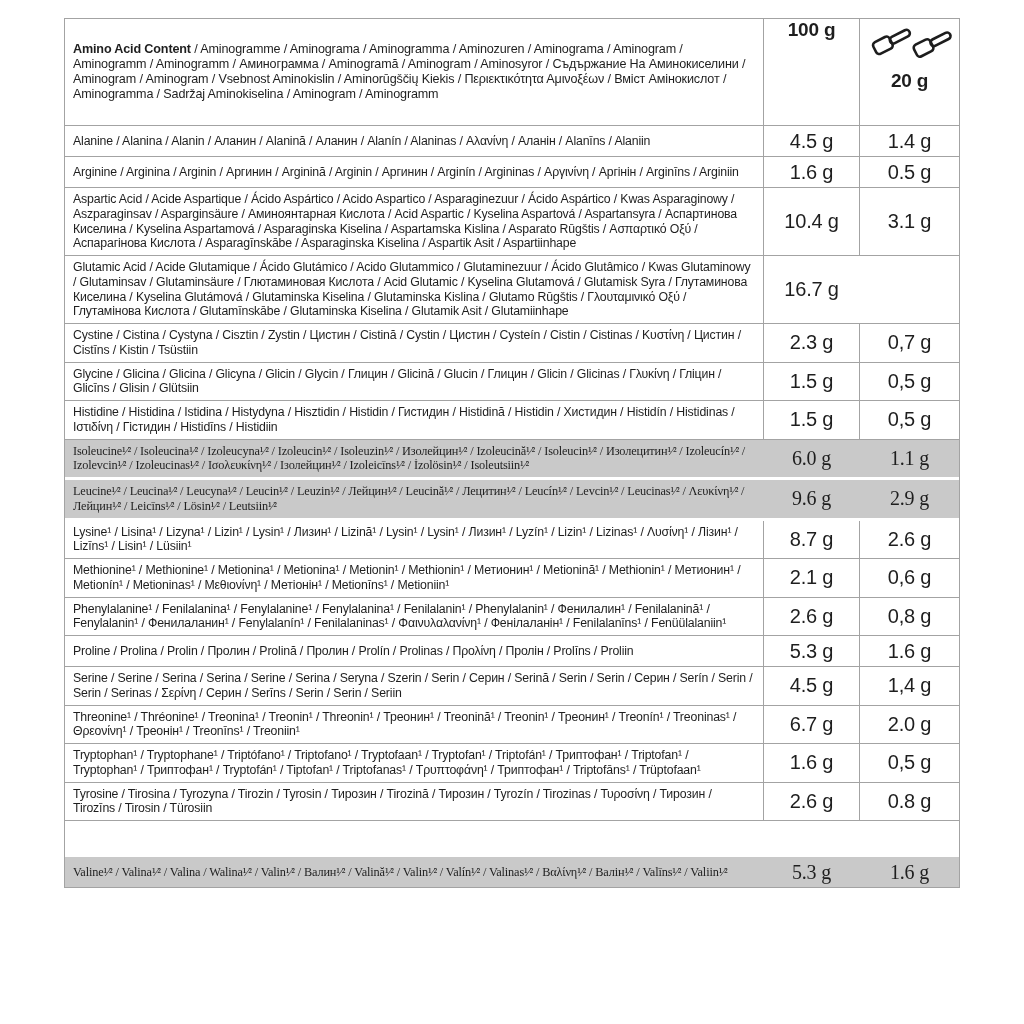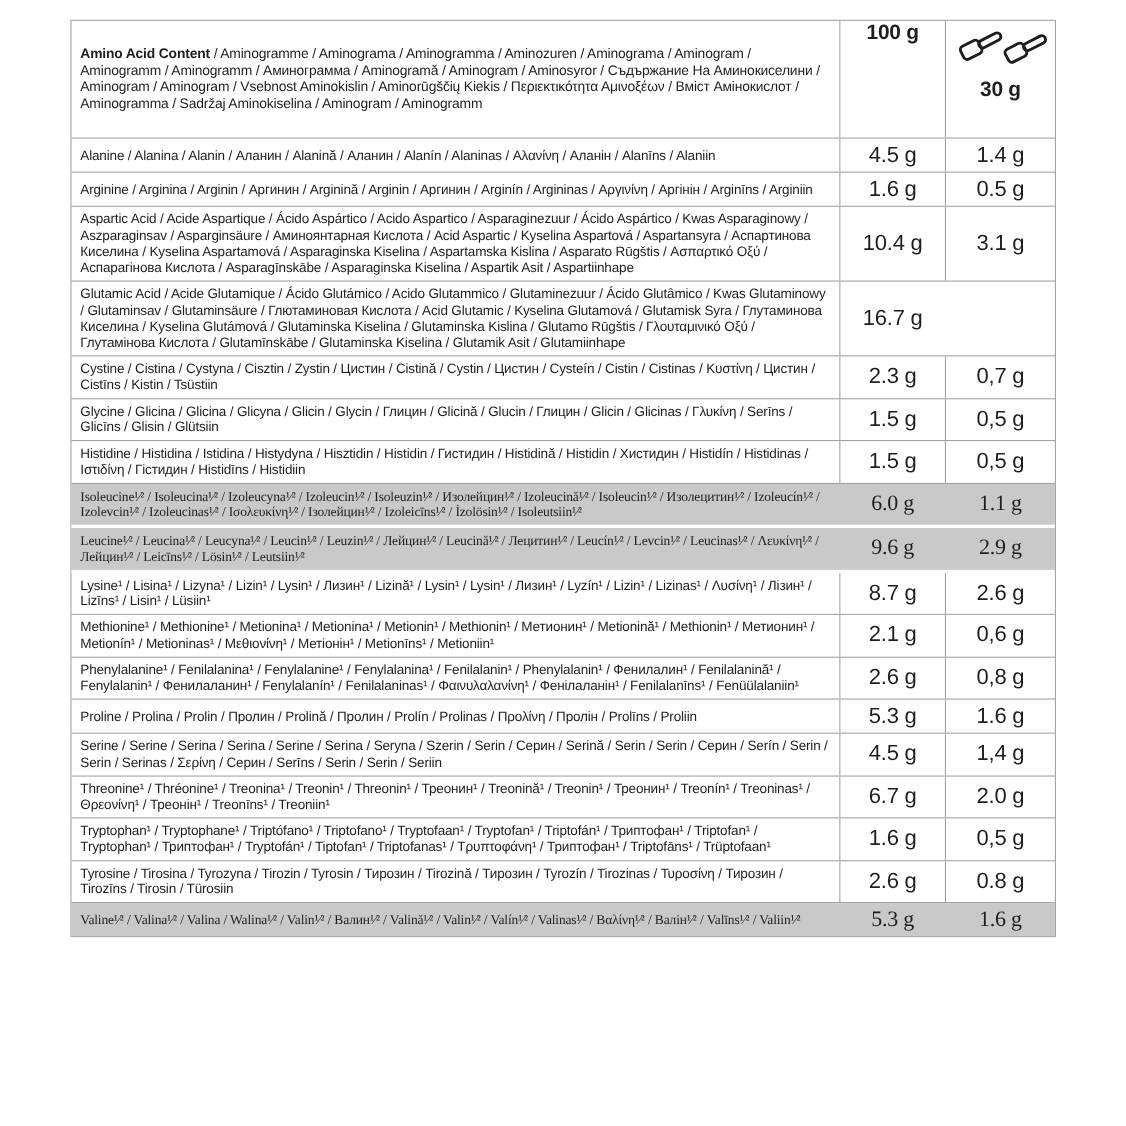--- a/index.html
+++ b/index.html
@@ -46,21 +46,21 @@
   .header-row .name-cell{font-size:12.6px;}
   .header-row .val-cell{
     flex-direction:column;justify-content:flex-start;
     padding-bottom:12px;
     font-weight:bold;font-size:19px;
   }
   .scoops{margin-bottom:6px;}
   
   .row.highlight{background:var(--hl);border-bottom:3px solid #fff;font-family:Liberation Serif, serif;}
   .row.highlight .cell + .cell{border-left-color:transparent;}
-  .row.highlight:last-child{border-bottom:none;}
+  .row.highlight:last-child{border-bottom:none;margin-top:36px;}
   b.lead{font-weight:bold;}
 </style>
 </head>
 <body>
 
 <div class="table">
 
   <div class="row header-row">
     <div class="cell name-cell">
       <div><b class="lead">Amino Acid Content</b><span> / Aminogramme / Aminograma / Aminogramma / Aminozuren / Aminograma / Aminogram / Aminogramm / Aminogramm / Аминограмма / Aminogramă / Aminogram / Aminosyror / Съдържание На Аминокиселини / Aminogram / Aminogram / Vsebnost Aminokislin / Aminorūgščių Kiekis / Περιεκτικότητα Αμινοξέων / Вміст Амінокислот / Aminogramma / Sadržaj Aminokiselina / Aminogram / Aminogramm</span></div>
@@ -76,21 +76,21 @@
               <rect x="9" y="19" width="21" height="15" rx="4"></rect>
               <rect x="29" y="22.5" width="25" height="8" rx="4"></rect>
             </g>
             <g transform="translate(47 3) rotate(-27 28 26)">
               <rect x="9" y="19" width="21" height="15" rx="4"></rect>
               <rect x="29" y="22.5" width="25" height="8" rx="4"></rect>
             </g>
           </g>
         </svg>
       </span>
-      <span>30 g</span>
+      <span>20 g</span>
     </div>
   </div>
 
   <div>
       <div class="row">
     <div class="cell name-cell">Alanine / Alanina / Alanin / Аланин / Alanină / Аланин / Alanín / Alaninas / Αλανίνη / Аланін / Alanīns / Alaniin</div>
     <div class="cell val-cell">4.5 g</div>
     <div class="cell val-cell">1.4 g</div>
   </div>
       <div class="row">
@@ -106,21 +106,21 @@
       <div class="row">
     <div class="cell name-cell">Glutamic Acid / Acide Glutamique / Ácido Glutámico / Acido Glutammico / Glutaminezuur / Ácido Glutâmico / Kwas Glutaminowy / Glutaminsav / Glutaminsäure / Глютаминовая Кислота / Acid Glutamic / Kyselina Glutamová / Glutamisk Syra / Глутаминова Киселина / Kyselina Glutámová / Glutaminska Kiselina / Glutaminska Kislina / Glutamo Rūgštis / Γλουταμινικό Οξύ / Глутамінова Кислота / Glutamīnskābe / Glutaminska Kiselina / Glutamik Asit / Glutamiinhape</div>
     <div class="cell val-cell">16.7 g</div>
   </div>
       <div class="row">
     <div class="cell name-cell">Cystine / Cistina / Cystyna / Cisztin / Zystin / Цистин / Cistină / Cystin / Цистин / Cysteín / Cistin / Cistinas / Κυστίνη / Цистин / Cistīns / Kistin / Tsüstiin</div>
     <div class="cell val-cell">2.3 g</div>
     <div class="cell val-cell">0,7 g</div>
   </div>
       <div class="row">
-    <div class="cell name-cell">Glycine / Glicina / Glicina / Glicyna / Glicin / Glycin / Глицин / Glicină / Glucin / Глицин / Glicin / Glicinas / Γλυκίνη / Serīns / Glicīns / Glisin / Glütsiin</div>
+    <div class="cell name-cell">Glycine / Glicina / Glicina / Glicyna / Glicin / Glycin / Глицин / Glicină / Glucin / Глицин / Glicin / Glicinas / Γλυκίνη / Гліцин / Glicīns / Glisin / Glütsiin</div>
     <div class="cell val-cell">1.5 g</div>
     <div class="cell val-cell">0,5 g</div>
   </div>
       <div class="row">
     <div class="cell name-cell">Histidine / Histidina / Istidina / Histydyna / Hisztidin / Histidin / Гистидин / Histidină / Histidin / Хистидин / Histidín / Histidinas / Ιστιδίνη / Гістидин / Histidīns / Histidiin</div>
     <div class="cell val-cell">1.5 g</div>
     <div class="cell val-cell">0,5 g</div>
   </div>
       <div class="row highlight">
     <div class="cell name-cell">Isoleucine¹⁄² / Isoleucina¹⁄² / Izoleucyna¹⁄² / Izoleucin¹⁄² / Isoleuzin¹⁄² / Изолейцин¹⁄² / Izoleucină¹⁄² / Isoleucin¹⁄² / Изолецитин¹⁄² / Izoleucín¹⁄² / Izolevcin¹⁄² / Izoleucinas¹⁄² / Ισολευκίνη¹⁄² / Ізолейцин¹⁄² / Izoleicīns¹⁄² / İzolösin¹⁄² / Isoleutsiin¹⁄²</div>

